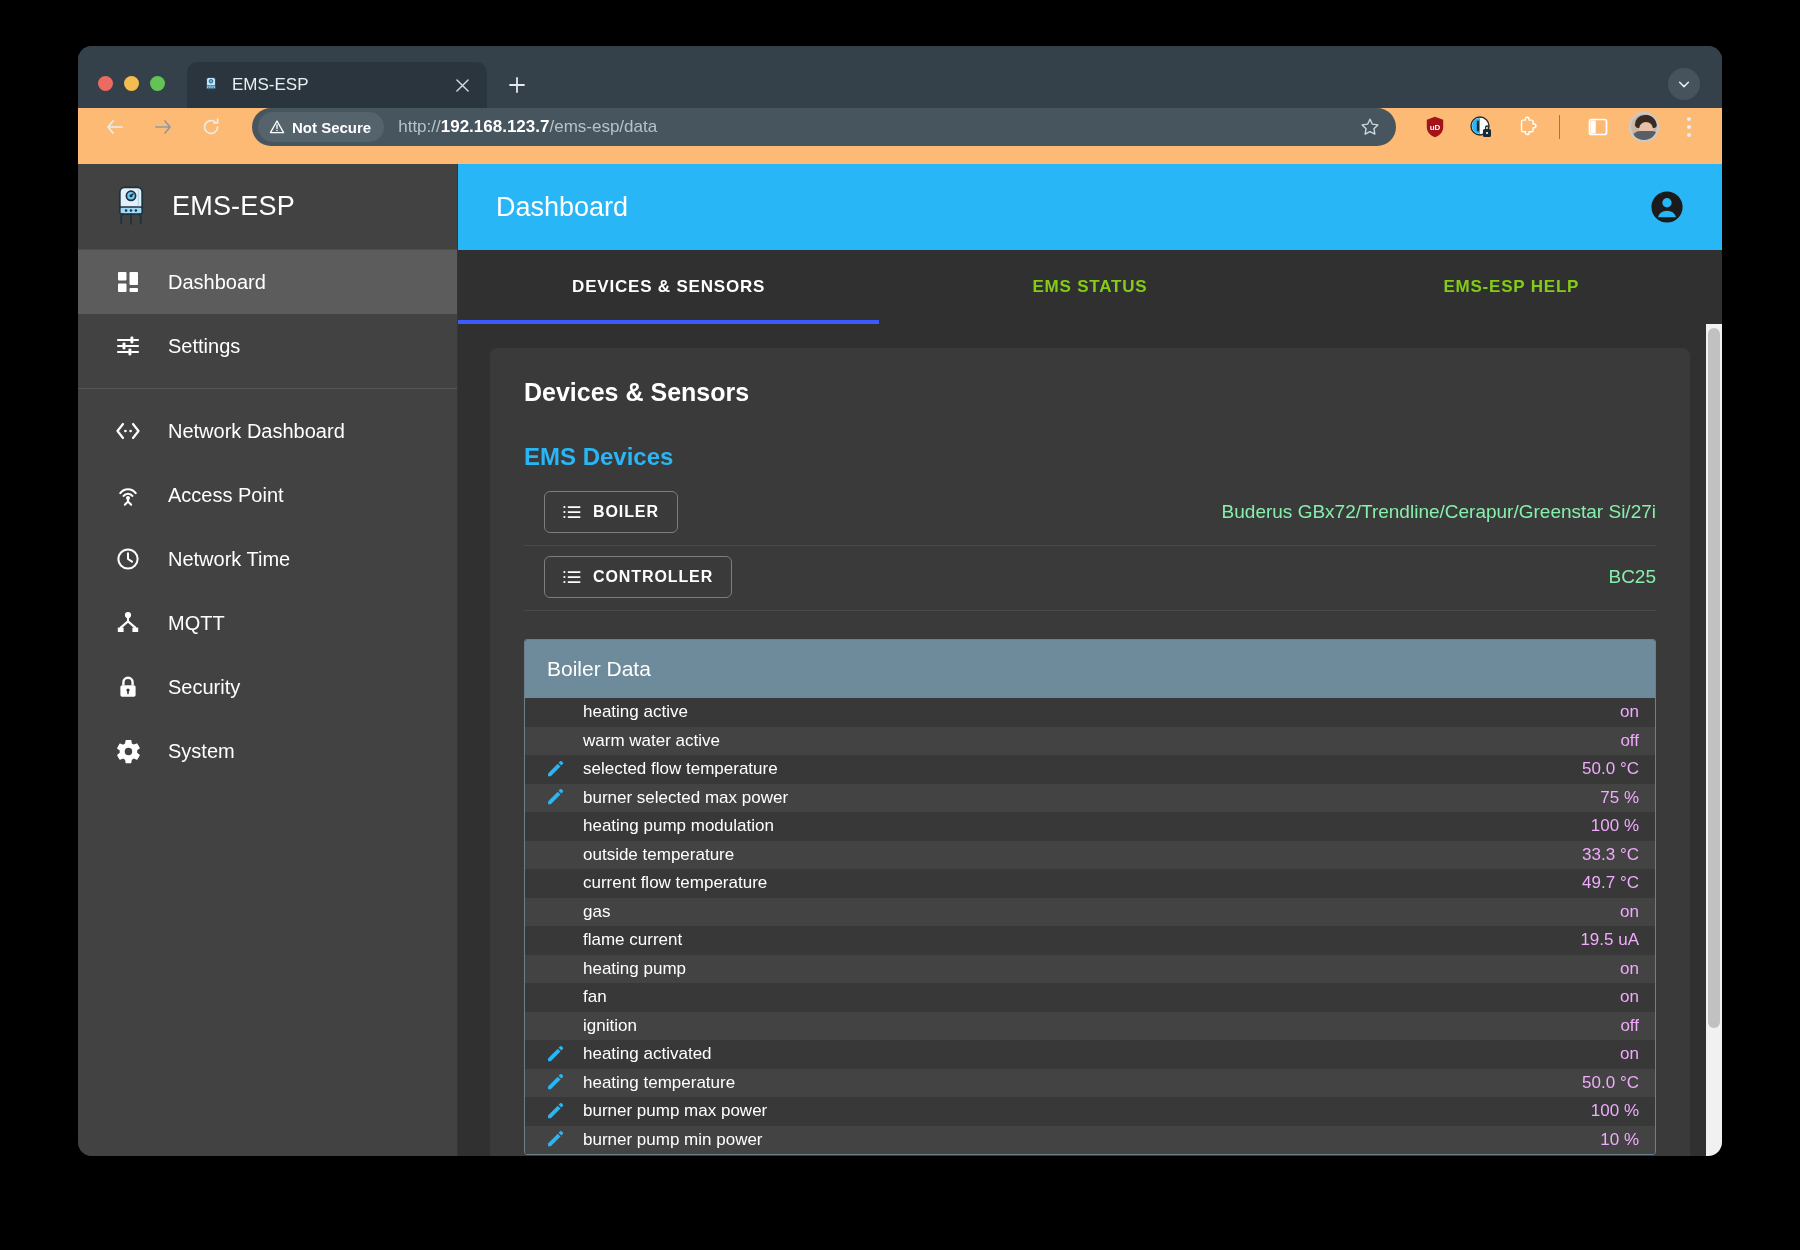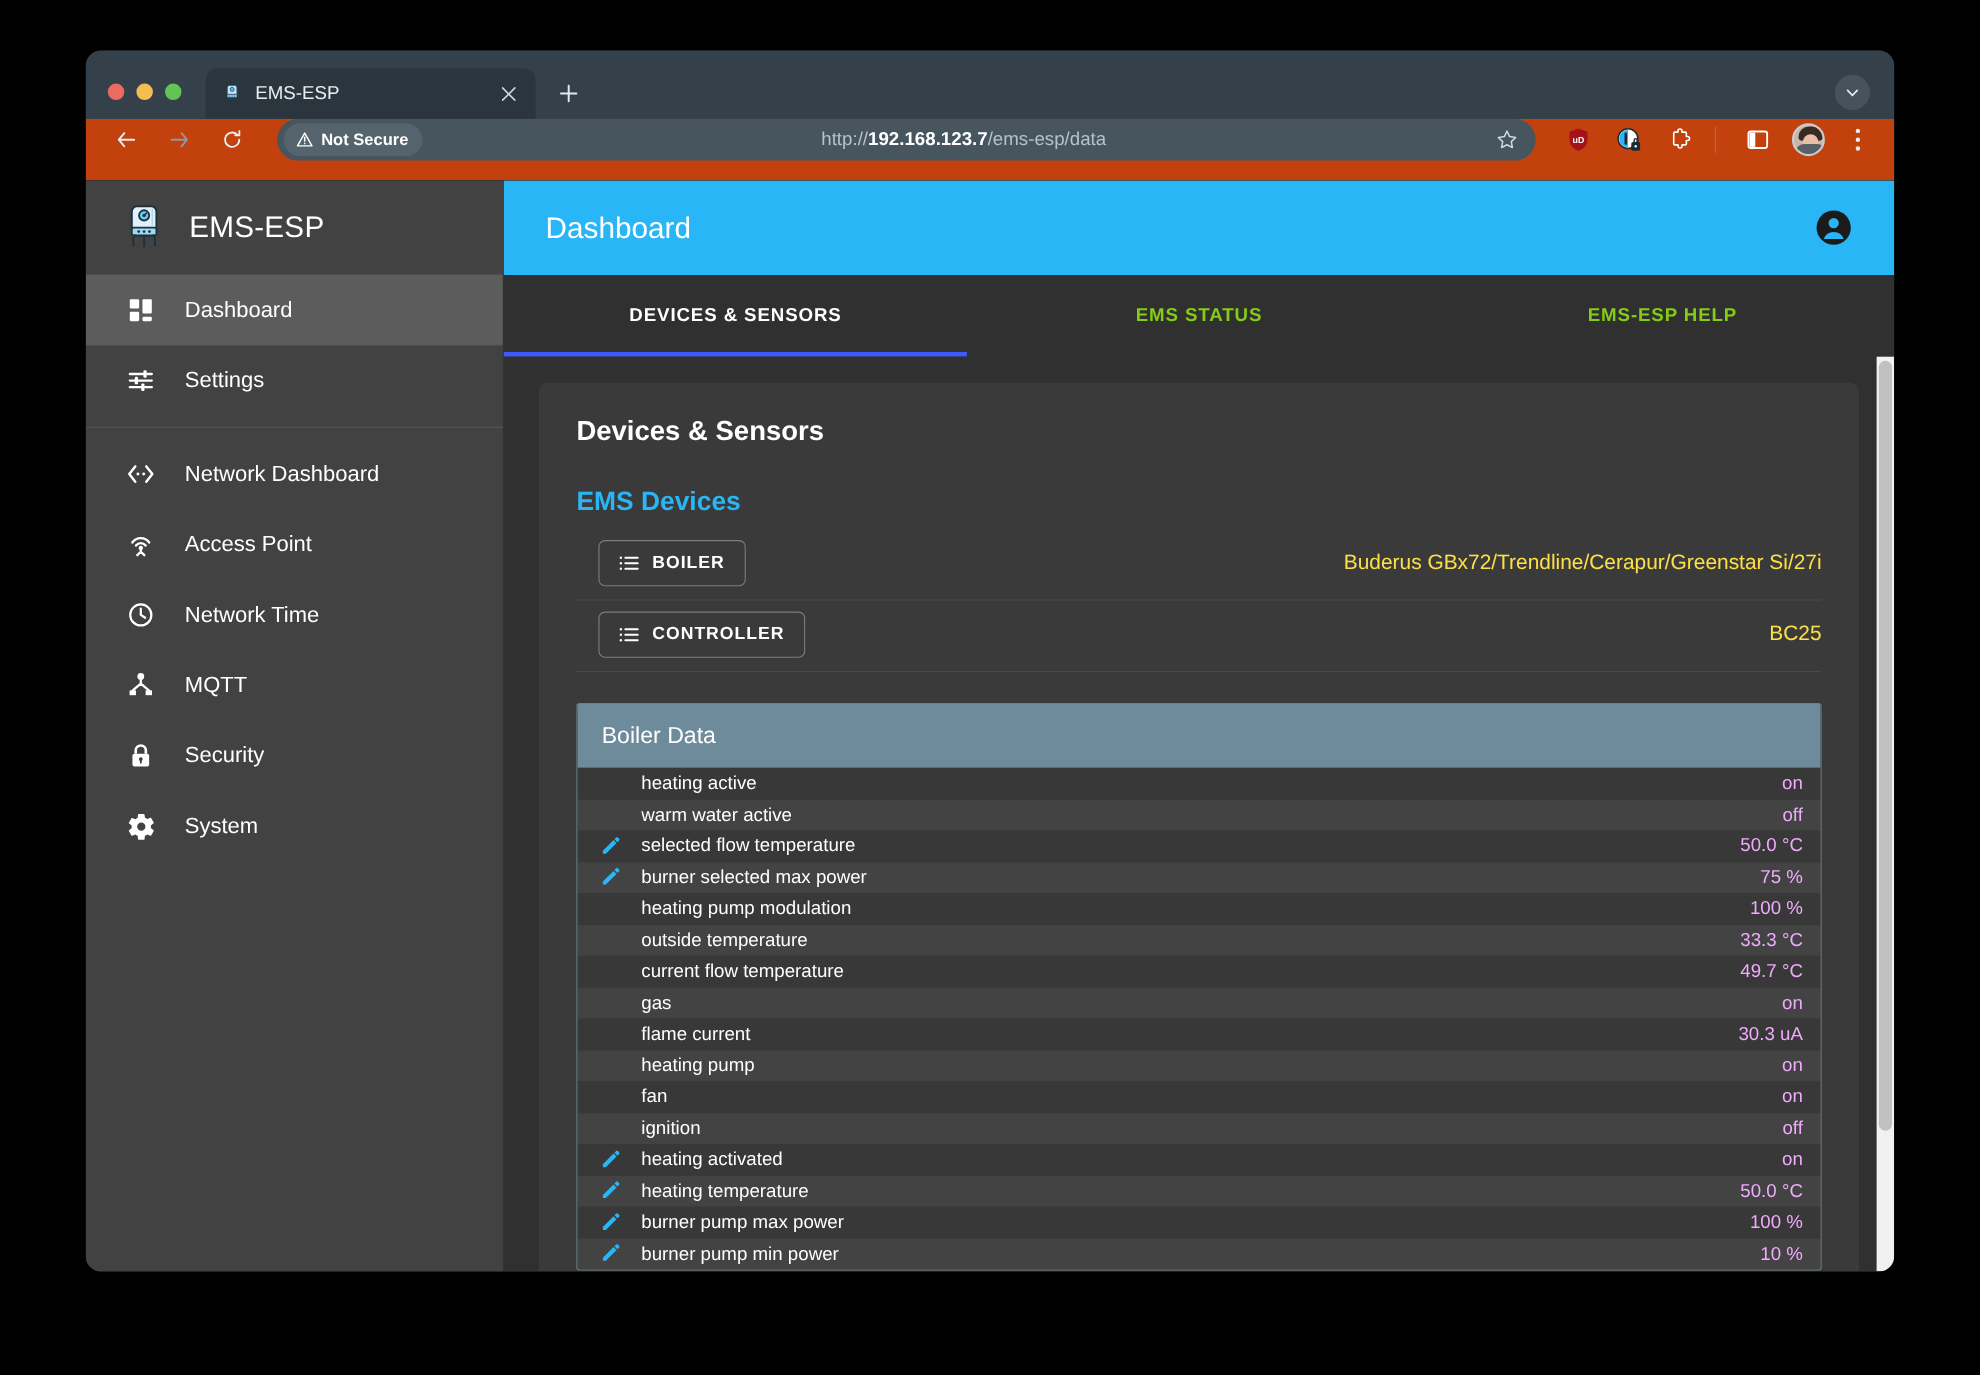--- a/index.html
+++ b/index.html
@@ -107,27 +107,26 @@
     bottom: 8px;
     width: 32px; height: 32px;
     border-radius: 50%;
     background: #46535d;
     display: flex; align-items: center; justify-content: center;
   }
 
   
   #toolbar {
     height: 56px;
-    background: #c2410c;
+    background: #fdba74;
     display: flex;
     align-items: center;
     padding: 0 18px 18px 16px;
     gap: 6px;
     flex: 0 0 auto;
-    text-align: center;
   }
   .nav-btn {
     width: 42px; height: 42px;
     display: flex; align-items: center; justify-content: center;
     border-radius: 50%;
     color: #e8eef2;
     flex: 0 0 auto;
   }
   .nav-btn.disabled { color: #8d9aa3; }
 
@@ -375,21 +374,21 @@
     padding: 0 18px;
     color: #ffffff;
     font-size: 16px;
     font-weight: bold;
     letter-spacing: 0.9px;
     background: transparent;
     margin-left: 20px;
     flex: 0 0 auto;
   }
   .device-name {
-    color: #fde047;
+    color: #86efac;
     font-size: 19px;
     text-align: right;
     white-space: nowrap;
     overflow: hidden;
     text-overflow: ellipsis;
   }
 
   #boiler-table {
     margin-top: 28px;
     border: 1px solid #6b7f8c;
@@ -807,21 +806,21 @@
                     <span class="cell-val">49.7 °C</span>
                   </div>
                   <div class="tbl-row even">
                     <span class="cell-ico"></span>
                     <span class="cell-name">gas</span>
                     <span class="cell-val">on</span>
                   </div>
                   <div class="tbl-row odd">
                     <span class="cell-ico"></span>
                     <span class="cell-name">flame current</span>
-                    <span class="cell-val">30.3 uA</span>
+                    <span class="cell-val">19.5 uA</span>
                   </div>
                   <div class="tbl-row even">
                     <span class="cell-ico"></span>
                     <span class="cell-name">heating pump</span>
                     <span class="cell-val">on</span>
                   </div>
                   <div class="tbl-row odd">
                     <span class="cell-ico"></span>
                     <span class="cell-name">fan</span>
                     <span class="cell-val">on</span>

